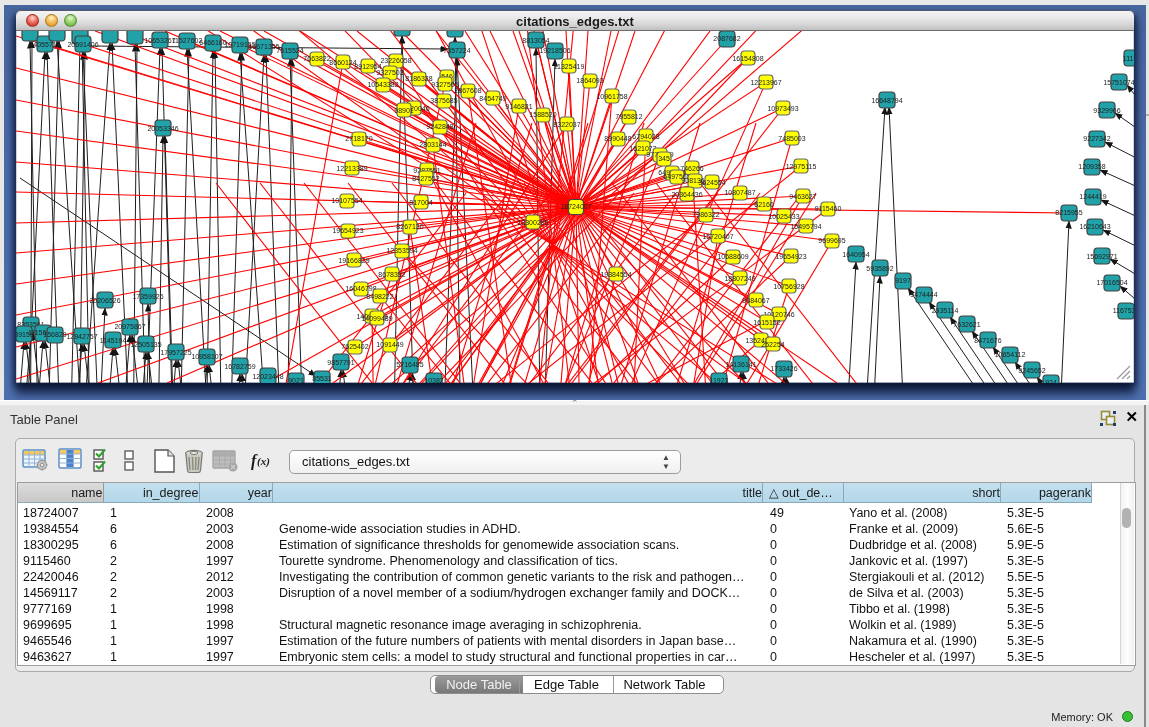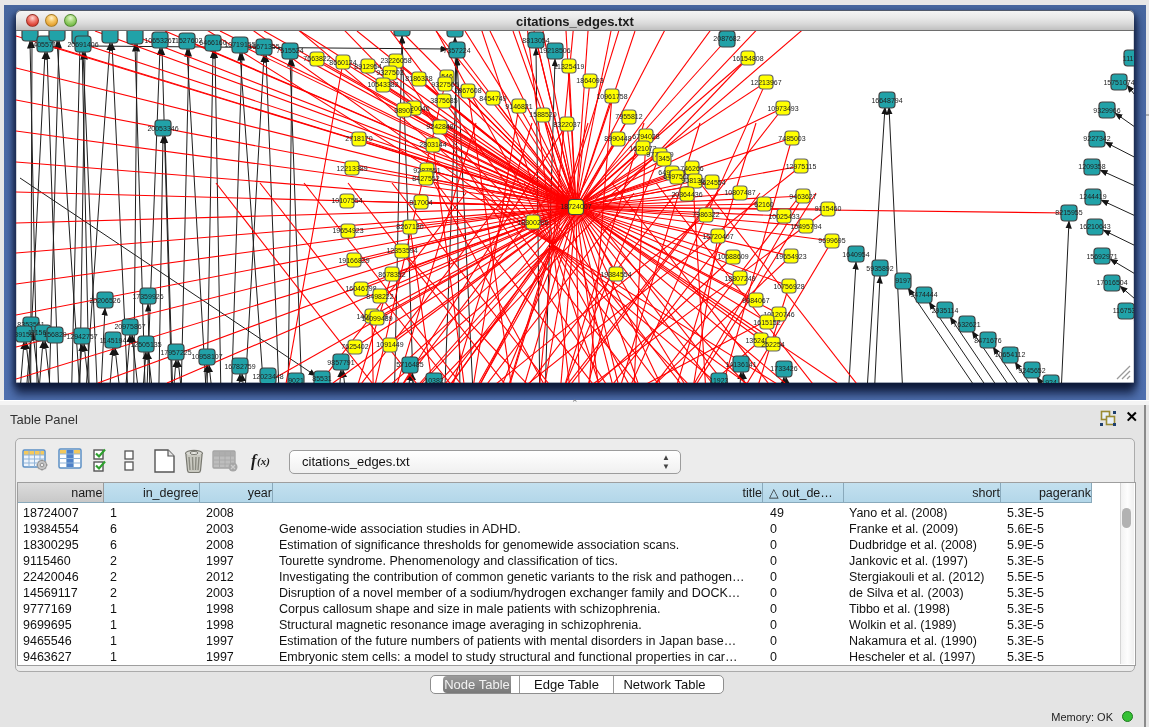--- a/index.html
+++ b/index.html
@@ -775,21 +775,20 @@
 <span class="c" style="left:206px">2003</span>
 <span class="c" style="left:279px;width:482px;overflow:hidden;white-space:nowrap">Disruption of a novel member of a sodium/hydrogen exchanger family and DOCK…</span>
 <span class="c" style="left:770px">0</span>
 <span class="c" style="left:849px">de Silva et al. (2003)</span>
 <span class="c" style="left:1007px">5.3E-5</span>
 </div>
 <div class="trow" style="top:196px">
 <span class="c" style="left:23px">9777169</span>
 <span class="c" style="left:110px">1</span>
 <span class="c" style="left:206px">1998</span>
-<span class="c" style="left:279px;width:482px;overflow:hidden;white-space:nowrap">Corpus callosum shape and size in male patients with schizophrenia.</span>
 <span class="c" style="left:770px">0</span>
 <span class="c" style="left:849px">Tibbo et al. (1998)</span>
 <span class="c" style="left:1007px">5.3E-5</span>
 </div>
 <div class="trow" style="top:212px">
 <span class="c" style="left:23px">9699695</span>
 <span class="c" style="left:110px">1</span>
 <span class="c" style="left:206px">1998</span>
 <span class="c" style="left:279px;width:482px;overflow:hidden;white-space:nowrap">Structural magnetic resonance image averaging in schizophrenia.</span>
 <span class="c" style="left:770px">0</span>
@@ -809,19 +808,19 @@
 <span class="c" style="left:23px">9463627</span>
 <span class="c" style="left:110px">1</span>
 <span class="c" style="left:206px">1997</span>
 <span class="c" style="left:279px;width:482px;overflow:hidden;white-space:nowrap">Embryonic stem cells: a model to study structural and functional properties in car…</span>
 <span class="c" style="left:770px">0</span>
 <span class="c" style="left:849px">Hescheler et al. (1997)</span>
 <span class="c" style="left:1007px">5.3E-5</span>
 </div>
 </div>
 <div id="tabs">
-  <div class="tab" style="left:12px;width:68px;background:linear-gradient(180deg,#9a9a9a,#787878);color:#f2f2f2;border-radius:4px 0 0 4px">Node Table</div>
+  <div class="tab" style="left:4px;width:88px;background:linear-gradient(180deg,#9a9a9a,#787878);color:#f2f2f2;border-radius:4px 0 0 4px">Node Table</div>
   <div class="tab" style="left:88px;width:94px;border-left:1px solid #999">Edge Table</div>
   <div class="tab" style="left:182px;width:102px;border-left:1px solid #999">Network Table</div>
 </div>
 <div id="memory">Memory: OK</div>
 <div id="memdot"></div>
 <div id="rightline"></div>
 <div style="position:absolute;left:1146px;top:114px;width:3px;height:2px;background:#b0b0b0"></div>
 </body></html>

